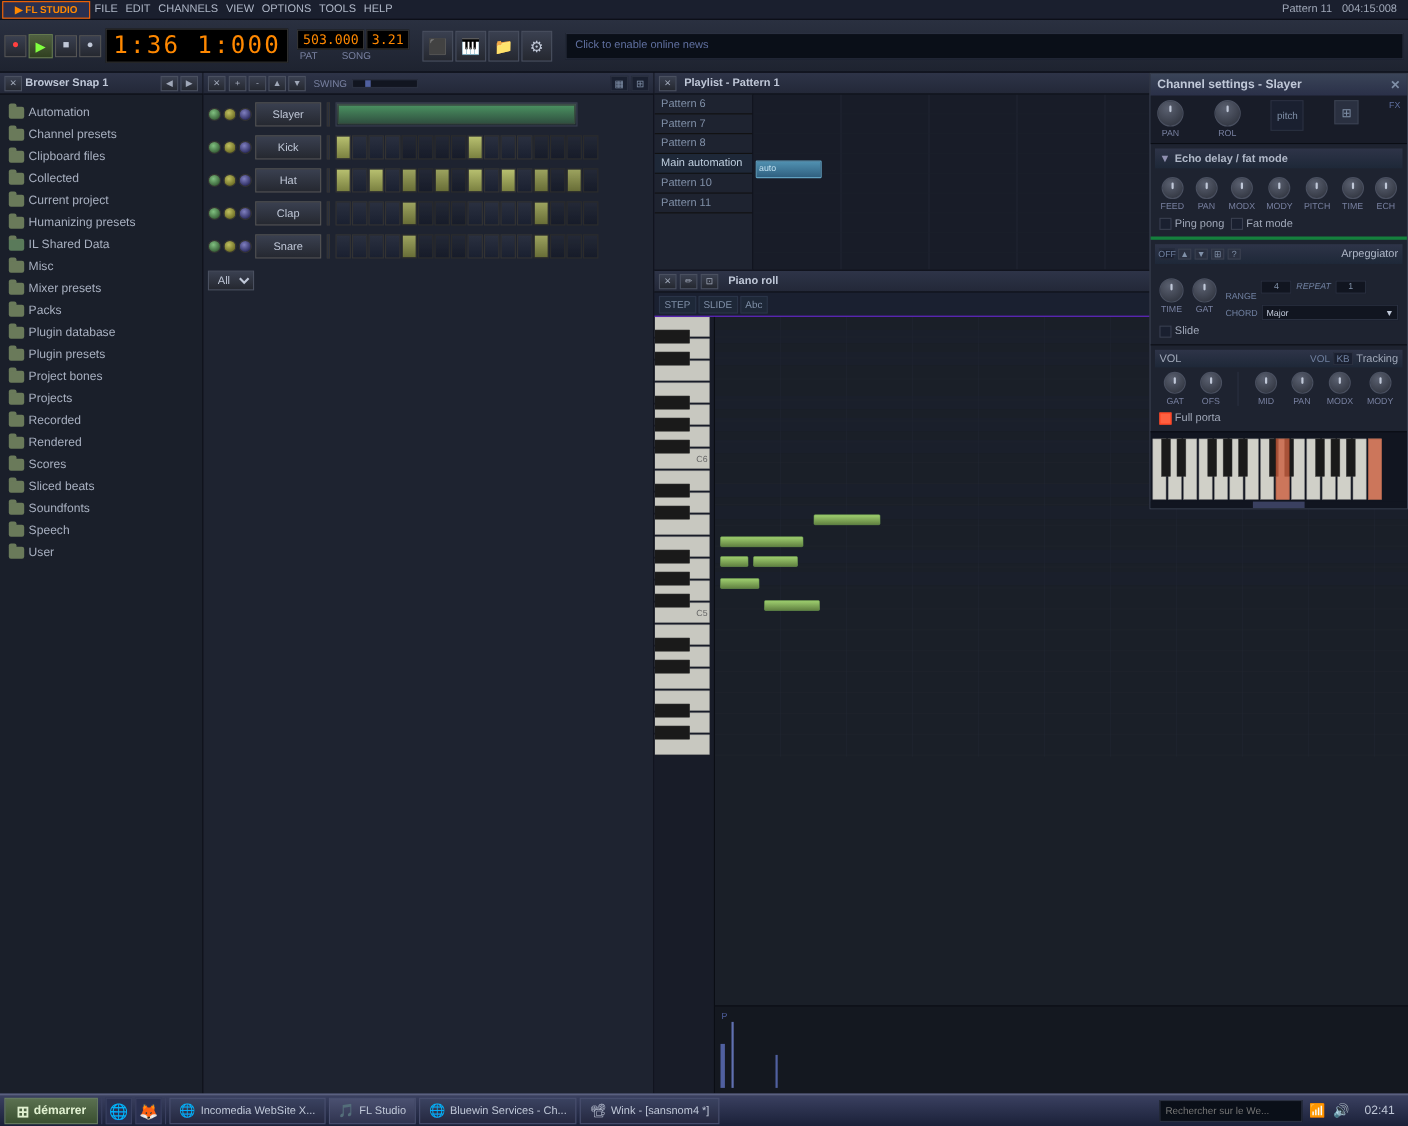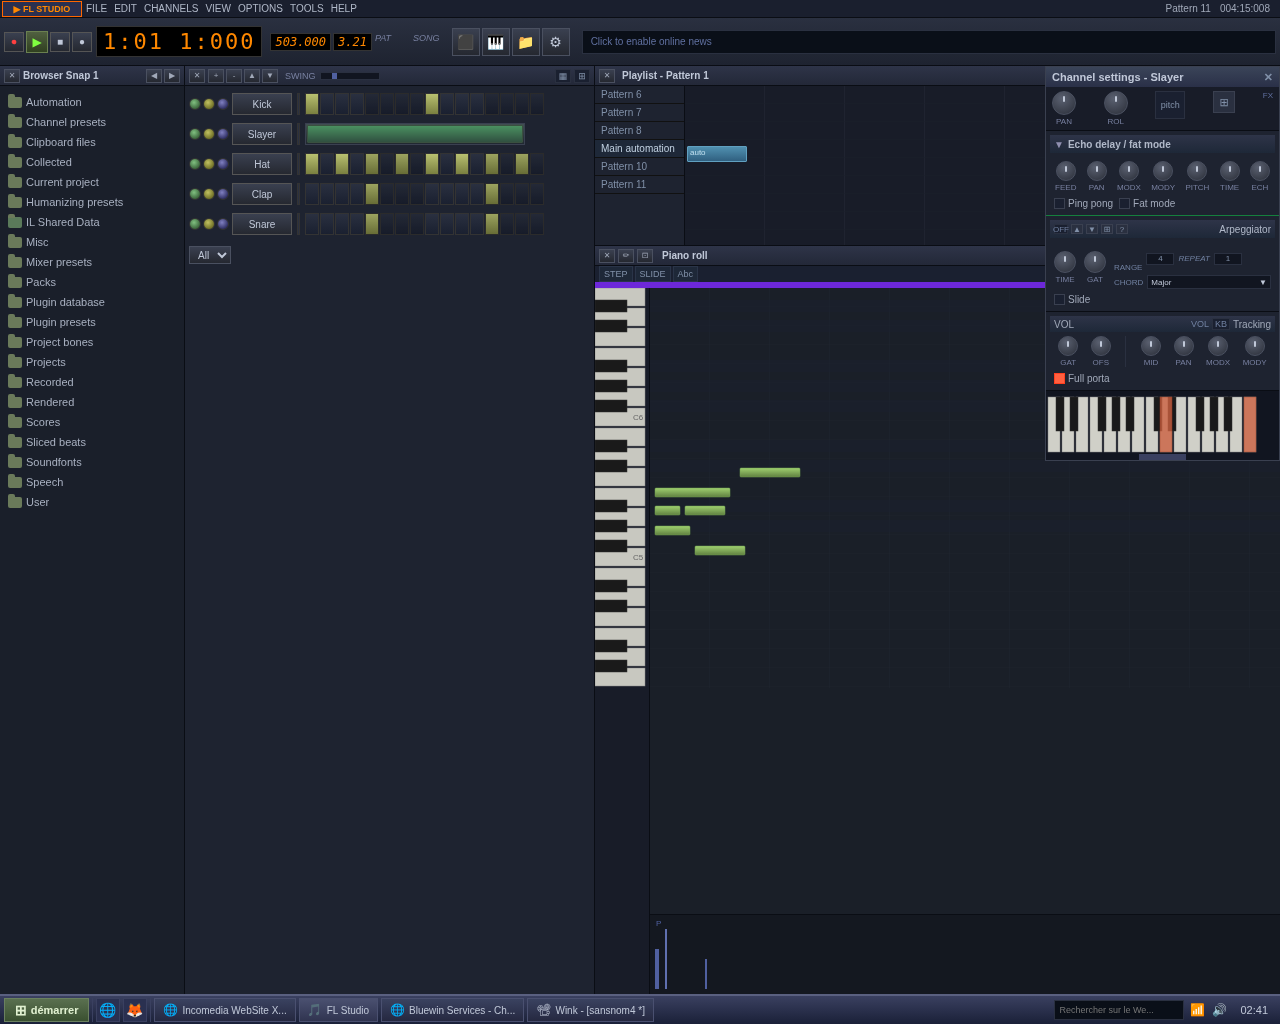--- a/index.html
+++ b/index.html
@@ -268,21 +268,21 @@
     .cb-box {
       width: 11px;
       height: 11px;
       background: #1a2030;
       border: 1px solid #3a4050;
     }
 
     
     #arpeggiator {
       padding: 4px;
-      border-top: 1px solid #15803d;
+      border-top: 3px solid #15803d;
     }
     #arp-header {
       background: linear-gradient(180deg, #2e3448 0%, #1e2838 100%);
       height: 18px;
       display: flex;
       align-items: center;
       justify-content: space-between;
       padding: 0 4px;
       font-size: 10px;
       color: #b0b8c8;
@@ -408,23 +408,23 @@
 
 <div id="toolbar" style="position:fixed;top:18px;left:0;width:1280px;height:48px;background:linear-gradient(180deg,#2a3040 0%,#1e2330 100%);z-index:199;border-bottom:1px solid #0a0d14;display:flex;align-items:center;padding:0 4px;gap:4px;">
 
   <div style="display:flex;align-items:center;gap:2px;">
     <div style="width:20px;height:20px;background:linear-gradient(180deg,#3a4050,#252830);border:1px solid #555;display:flex;align-items:center;justify-content:center;color:#ff4040;font-size:10px;cursor:pointer;">⏺</div>
     <div style="width:22px;height:22px;background:linear-gradient(180deg,#506040,#304020);border:1px solid #6a8050;display:flex;align-items:center;justify-content:center;color:#80ff40;font-size:12px;cursor:pointer;">▶</div>
     <div style="width:20px;height:20px;background:linear-gradient(180deg,#3a4050,#252830);border:1px solid #555;display:flex;align-items:center;justify-content:center;color:#c0c8d8;font-size:10px;cursor:pointer;">■</div>
     <div style="width:20px;height:20px;background:linear-gradient(180deg,#3a4050,#252830);border:1px solid #555;display:flex;align-items:center;justify-content:center;color:#c0c8d8;font-size:10px;cursor:pointer;">●</div>
   </div>
 
-  <div style="background:#000;border:1px solid #333;color:#ff8800;font-family:monospace;font-size:22px;padding:2px 6px;min-width:150px;text-align:center;letter-spacing:2px;">1:01  1:000</div>
-
-  <div style="display:flex;flex-direction:row;gap:1px;margin:0 4px;font-style:italic;">
+  <div style="background:#000;border:1px solid #333;color:#ff8800;font-family:monospace;font-size:22px;padding:2px 6px;min-width:150px;text-align:center;letter-spacing:2px;">1:36  1:000</div>
+
+  <div style="display:flex;flex-direction:column;gap:1px;margin:0 4px;">
     <div style="display:flex;gap:2px;">
       <div style="background:#000;border:1px solid #333;color:#ff8800;font-family:monospace;font-size:12px;padding:1px 4px;min-width:55px;text-align:center;">503.000</div>
       <div style="background:#000;border:1px solid #333;color:#ff8800;font-family:monospace;font-size:12px;padding:1px 4px;min-width:30px;text-align:center;">3.21</div>
     </div>
     <div style="display:flex;gap:2px;">
       <div style="font-size:9px;color:#7880a0;margin-left:2px;">PAT</div>
       <div style="font-size:9px;color:#7880a0;margin-left:20px;">SONG</div>
     </div>
   </div>
 
@@ -557,57 +557,57 @@
       <div style="width:16px;height:14px;background:#1a2030;border:1px solid #2a3040;display:flex;align-items:center;justify-content:center;font-size:9px;color:#8090a8;">⊞</div>
     </div>
     <div id="step-seq-content">
 
       <div class="channel-row">
         <div class="channel-controls">
           <div class="ch-btn" style="background:radial-gradient(circle at 40% 35%,#80c080,#204020);"></div>
           <div class="ch-btn" style="background:radial-gradient(circle at 40% 35%,#c0c060,#505010);"></div>
           <div class="ch-btn" style="background:radial-gradient(circle at 40% 35%,#8080c0,#101040);"></div>
         </div>
-        <div class="channel-name-btn">Kick</div>
-        <div style="width:3px;height:22px;background:#2a3040;border:1px solid #333;margin:0 2px;cursor:pointer;"></div>
-        <div class="steps-container">
-
-          <div class="step-btn on"></div>
-          <div class="step-btn off"></div>
-          <div class="step-btn off"></div>
-          <div class="step-btn off"></div>
-          <div class="step-btn off group-b"></div>
-          <div class="step-btn off group-b"></div>
-          <div class="step-btn off group-b"></div>
-          <div class="step-btn off group-b"></div>
-          <div class="step-btn on"></div>
-          <div class="step-btn off"></div>
-          <div class="step-btn off"></div>
-          <div class="step-btn off"></div>
-          <div class="step-btn off group-b"></div>
-          <div class="step-btn off group-b"></div>
-          <div class="step-btn off group-b"></div>
-          <div class="step-btn off group-b"></div>
-        </div>
-      </div>
-
-      <div class="channel-row">
-        <div class="channel-controls">
-          <div class="ch-btn" style="background:radial-gradient(circle at 40% 35%,#80c080,#204020);"></div>
-          <div class="ch-btn" style="background:radial-gradient(circle at 40% 35%,#c0c060,#505010);"></div>
-          <div class="ch-btn" style="background:radial-gradient(circle at 40% 35%,#8080c0,#101040);"></div>
-        </div>
         <div class="channel-name-btn">Slayer</div>
         <div style="width:3px;height:22px;background:#2a3040;border:1px solid #333;margin:0 2px;cursor:pointer;"></div>
         <div class="steps-container">
           <div style="width:220px;height:22px;background:linear-gradient(180deg,#405050,#202830);border:1px solid #3a4050;position:relative;">
             <div style="position:absolute;left:0;top:0;width:100%;height:100%;display:flex;gap:1px;padding:1px;">
               <div style="flex:1;height:100%;background:linear-gradient(180deg,#4a9060 0%,#305040 100%);border:1px solid #3a5040;border-radius:1px;"></div>
             </div>
           </div>
+        </div>
+      </div>
+
+      <div class="channel-row">
+        <div class="channel-controls">
+          <div class="ch-btn" style="background:radial-gradient(circle at 40% 35%,#80c080,#204020);"></div>
+          <div class="ch-btn" style="background:radial-gradient(circle at 40% 35%,#c0c060,#505010);"></div>
+          <div class="ch-btn" style="background:radial-gradient(circle at 40% 35%,#8080c0,#101040);"></div>
+        </div>
+        <div class="channel-name-btn">Kick</div>
+        <div style="width:3px;height:22px;background:#2a3040;border:1px solid #333;margin:0 2px;cursor:pointer;"></div>
+        <div class="steps-container">
+
+          <div class="step-btn on"></div>
+          <div class="step-btn off"></div>
+          <div class="step-btn off"></div>
+          <div class="step-btn off"></div>
+          <div class="step-btn off group-b"></div>
+          <div class="step-btn off group-b"></div>
+          <div class="step-btn off group-b"></div>
+          <div class="step-btn off group-b"></div>
+          <div class="step-btn on"></div>
+          <div class="step-btn off"></div>
+          <div class="step-btn off"></div>
+          <div class="step-btn off"></div>
+          <div class="step-btn off group-b"></div>
+          <div class="step-btn off group-b"></div>
+          <div class="step-btn off group-b"></div>
+          <div class="step-btn off group-b"></div>
         </div>
       </div>
 
       <div class="channel-row">
         <div class="channel-controls">
           <div class="ch-btn" style="background:radial-gradient(circle at 40% 35%,#80c080,#204020);"></div>
           <div class="ch-btn" style="background:radial-gradient(circle at 40% 35%,#c0c060,#505010);"></div>
           <div class="ch-btn" style="background:radial-gradient(circle at 40% 35%,#8080c0,#101040);"></div>
         </div>
         <div class="channel-name-btn">Hat</div>
@@ -740,21 +740,21 @@
         <div class="header-btn">✕</div>
         <div class="header-btn">✏</div>
         <div class="header-btn">⊡</div>
         <span style="color:#c0c8d8;font-size:10px;font-weight:bold;margin-left:6px;">Piano roll</span>
         <div style="flex:1"></div>
         <div class="header-btn">+</div>
         <div class="header-btn">-</div>
         <div class="header-btn">✕</div>
       </div>
 
-      <div style="height:22px;background:#1a2030;border-bottom:6px solid #6d28d9;display:flex;align-items:center;padding:0 4px;gap:2px;">
+      <div style="height:22px;background:#1a2030;border-bottom:1px solid #6d28d9;display:flex;align-items:center;padding:0 4px;gap:2px;">
         <div style="font-size:9px;color:#8090a8;padding:0 4px;background:#1e2838;border:1px solid #2a3448;height:16px;display:flex;align-items:center;cursor:pointer;">STEP</div>
         <div style="font-size:9px;color:#8090a8;padding:0 4px;background:#1e2838;border:1px solid #2a3448;height:16px;display:flex;align-items:center;cursor:pointer;">SLIDE</div>
         <div style="font-size:9px;color:#8090a8;padding:0 4px;background:#1e2838;border:1px solid #2a3448;height:16px;display:flex;align-items:center;cursor:pointer;">Abc</div>
       </div>
       <div style="flex:1;display:flex;overflow:hidden;">
 
         <div style="width:55px;background:#181c28;overflow:hidden;border-right:1px solid #0a0d14;flex-shrink:0;position:relative;">
 
           <svg viewBox="0 0 55 400" width="55" height="400" style="position:absolute;top:0;left:0;">
 

